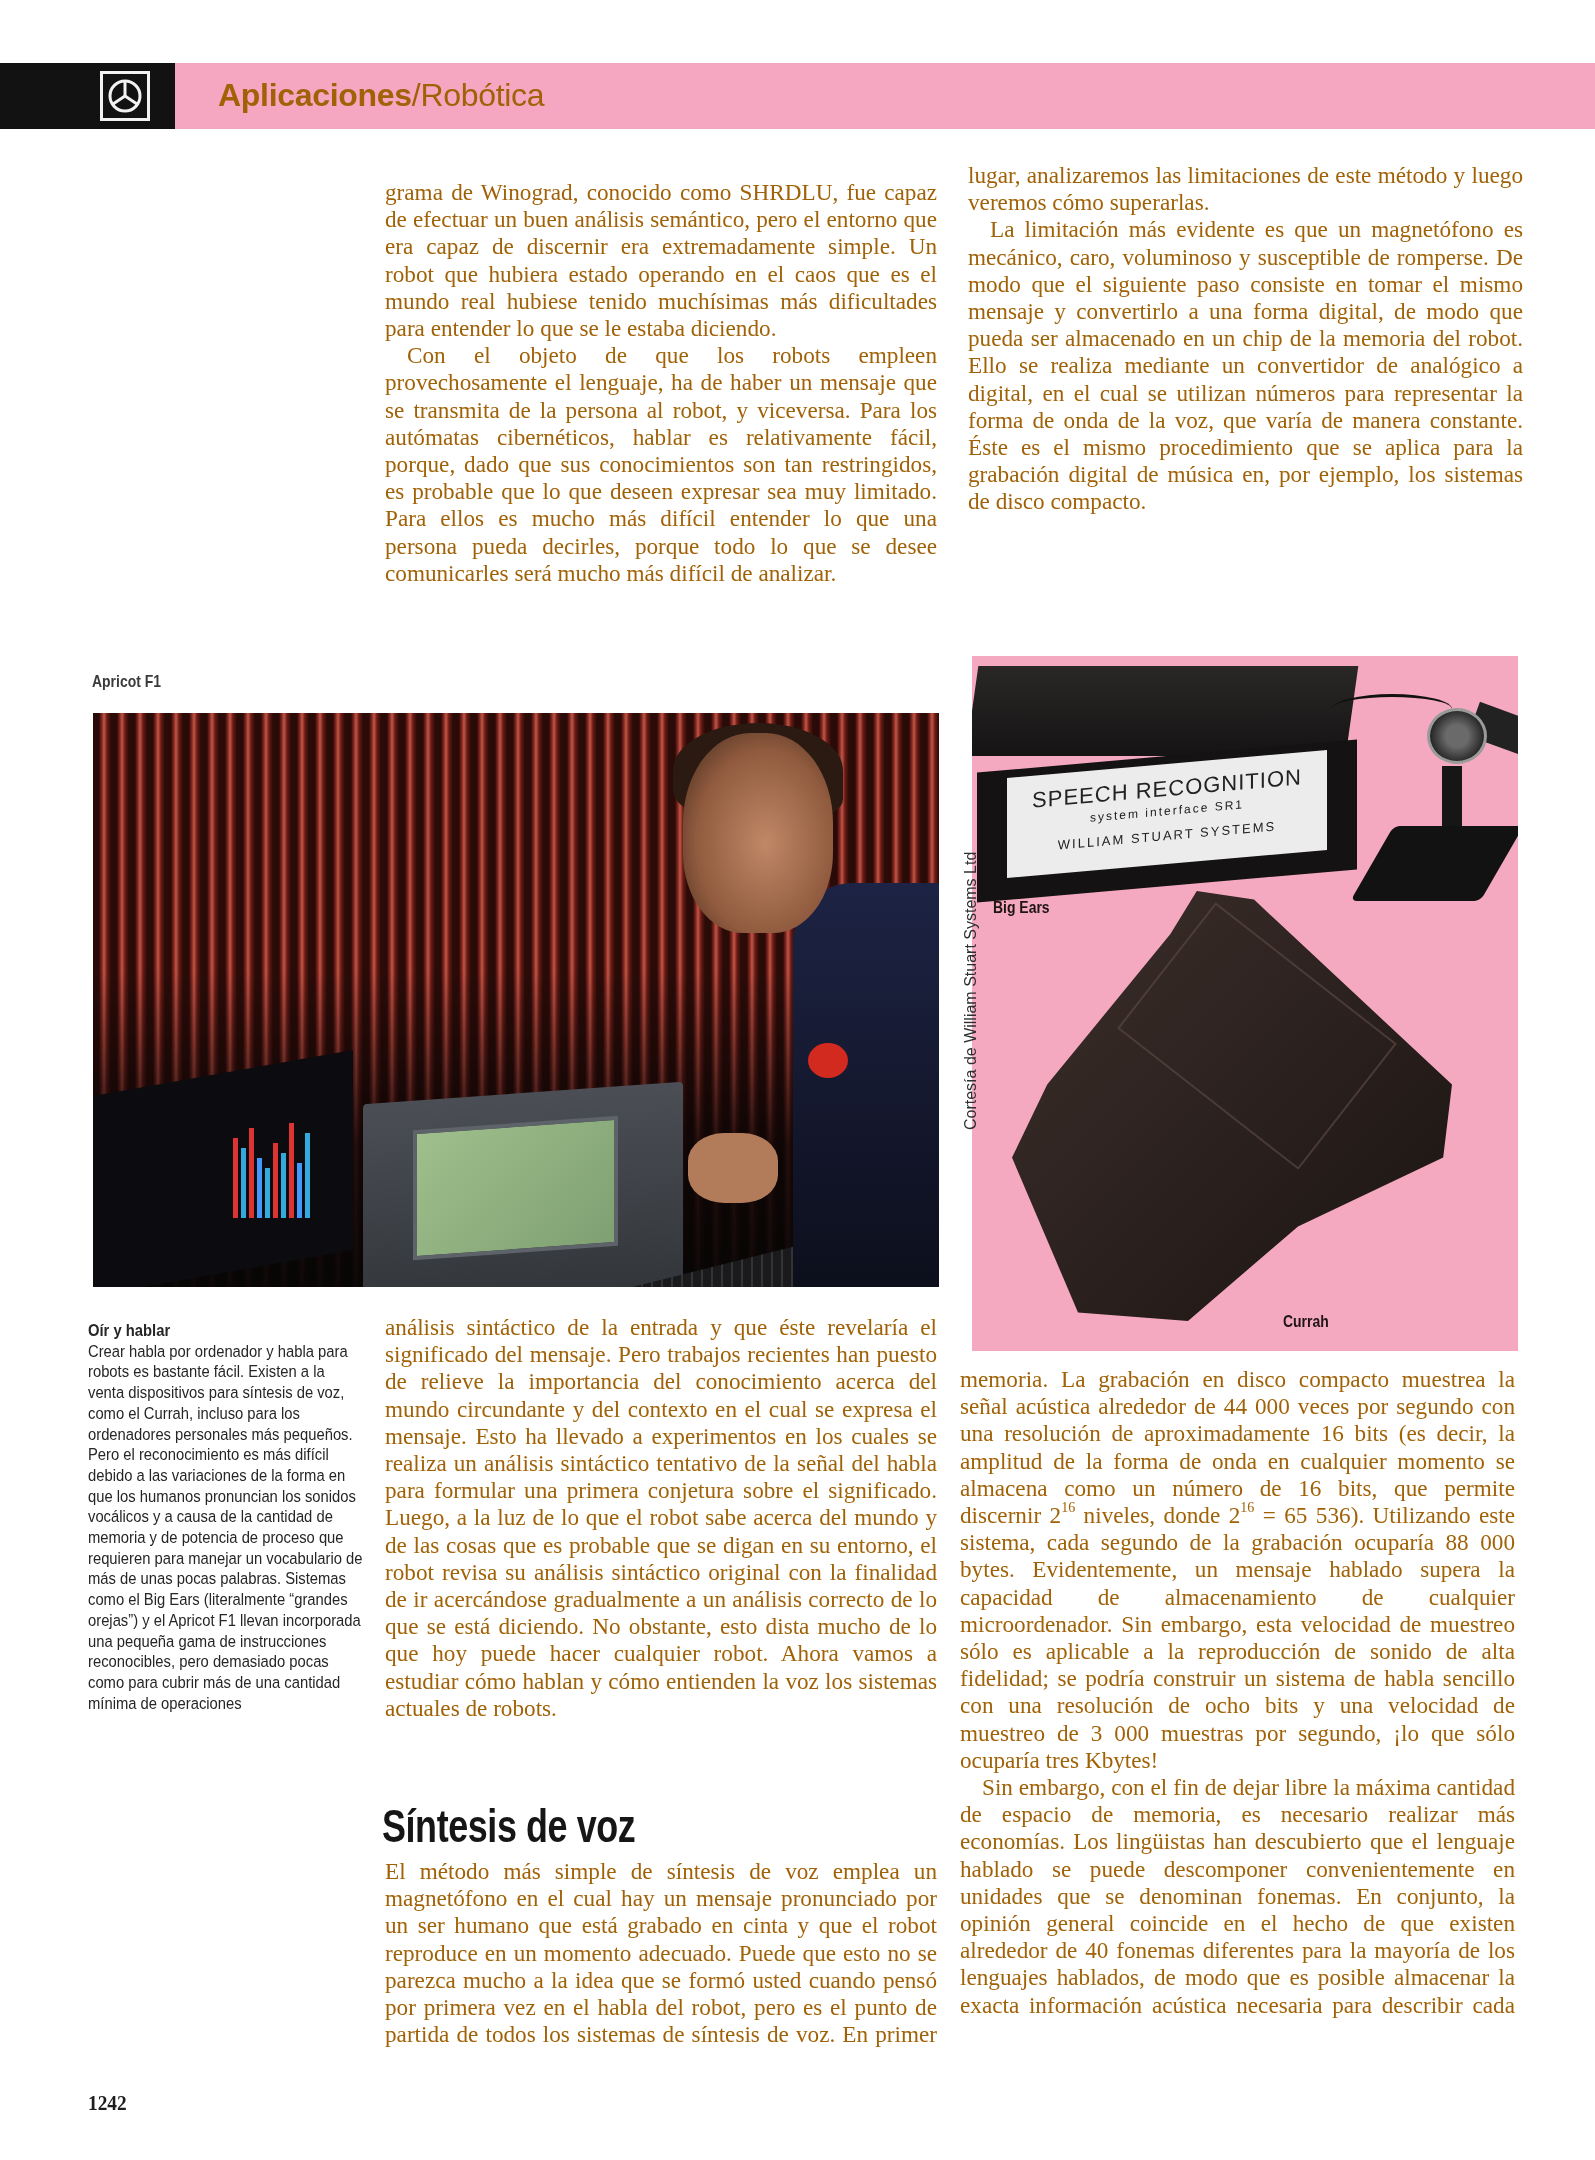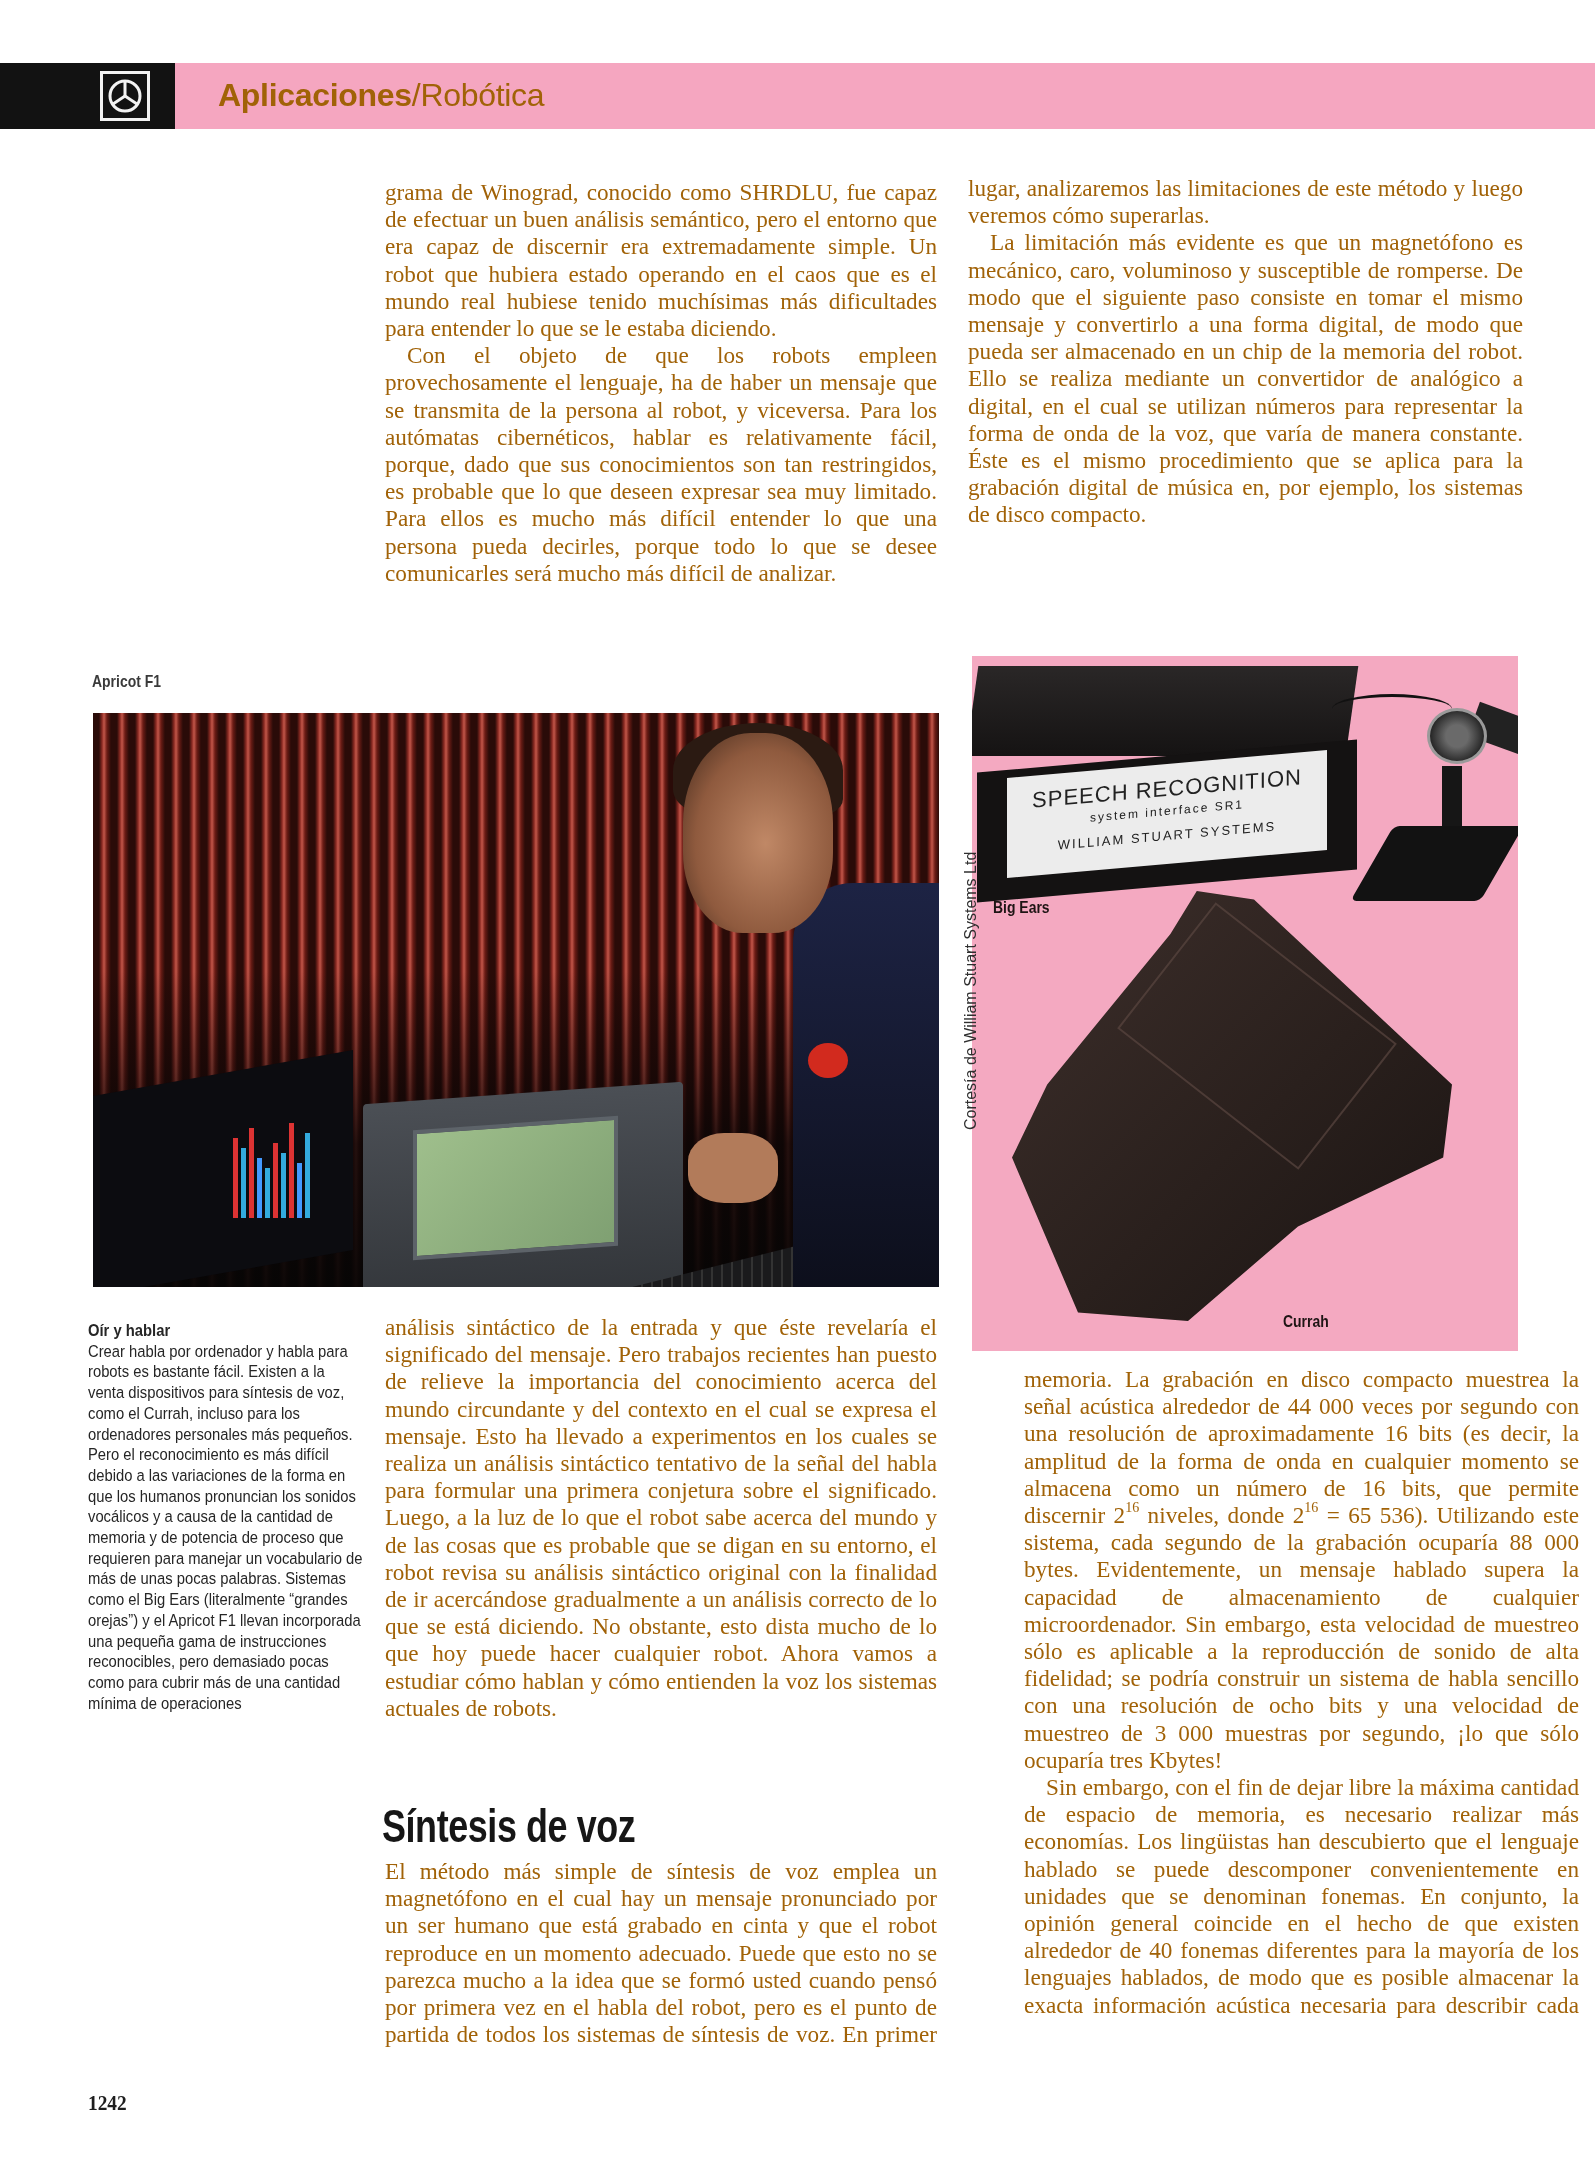--- a/index.html
+++ b/index.html
@@ -12,23 +12,23 @@
   .header-logo { position: absolute; left: 100px; top: 71px; width: 50px; height: 50px; border: 3px solid #f2f2f2; background: #121212; }
   .header-logo svg { width: 100%; height: 100%; display: block; }
   .header-title { position: absolute; left: 218px; top: 77px; font-family: "Liberation Sans", "DejaVu Sans", sans-serif; font-size: 32px; color: #a16207; letter-spacing: -0.3px; }
   .header-title .strong { font-weight: bold; }
 
   
   .col { position: absolute; font-size: 23.2px; line-height: 27.2px; text-align: justify; color: #a16207; }
   .col p { text-indent: 0; }
   .col p.ind { text-indent: 22px; }
   .col-mid-top { left: 385px; top: 179px; width: 552px; }
-  .col-right-top { left: 968px; top: 175px; width: 555px; }
+  .col-right-top { left: 968px; top: 162px; width: 555px; }
   .col-mid-bottom { left: 385px; top: 1314px; width: 552px; }
-  .col-right-bottom { left: 1024px; top: 1366px; width: 555px; }
+  .col-right-bottom { left: 960px; top: 1366px; width: 555px; }
   .col-mid-section { left: 385px; top: 1858px; width: 552px; }
   sup { font-size: 14px; line-height: 0; position: relative; top: -2px; }
 
   .section-heading { position: absolute; left: 382px; top: 1799px; font-family: "Liberation Sans", "DejaVu Sans", sans-serif; font-weight: bold; font-size: 46px; color: #161616; transform: scaleX(0.78); transform-origin: left top; letter-spacing: -0.5px; }
 
   
   .sans-cap { font-family: "Liberation Sans", "DejaVu Sans", sans-serif; color: #262626; }
   .photo-label { position: absolute; font-weight: bold; font-size: 17px; transform: scaleX(0.82); transform-origin: left top; }
   .label-apricot { left: 92px; top: 672px; color: #3a3a3a; }
   .label-bigears { left: 993px; top: 898px; color: #1e1414; }

